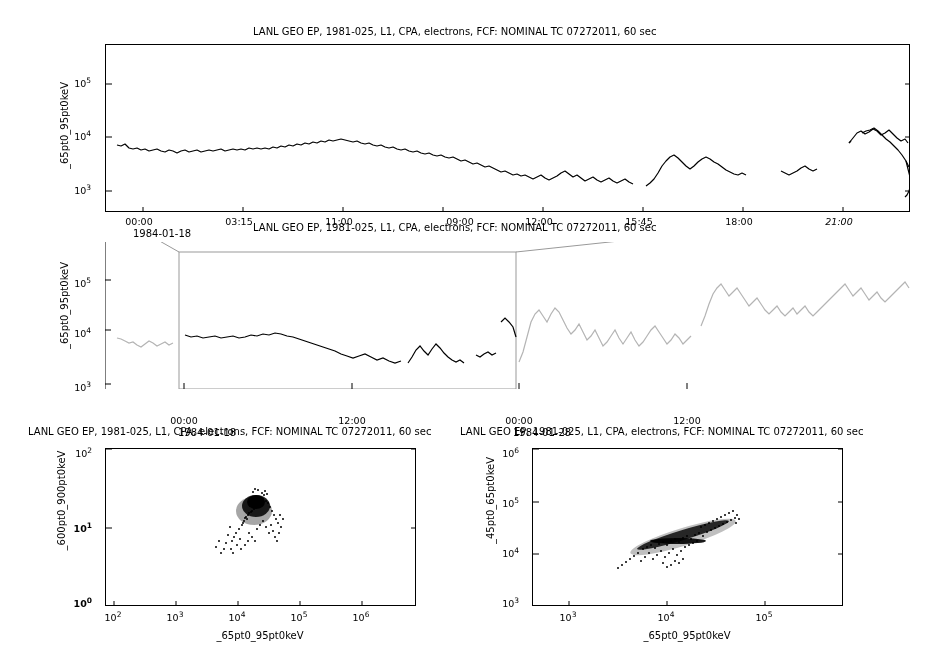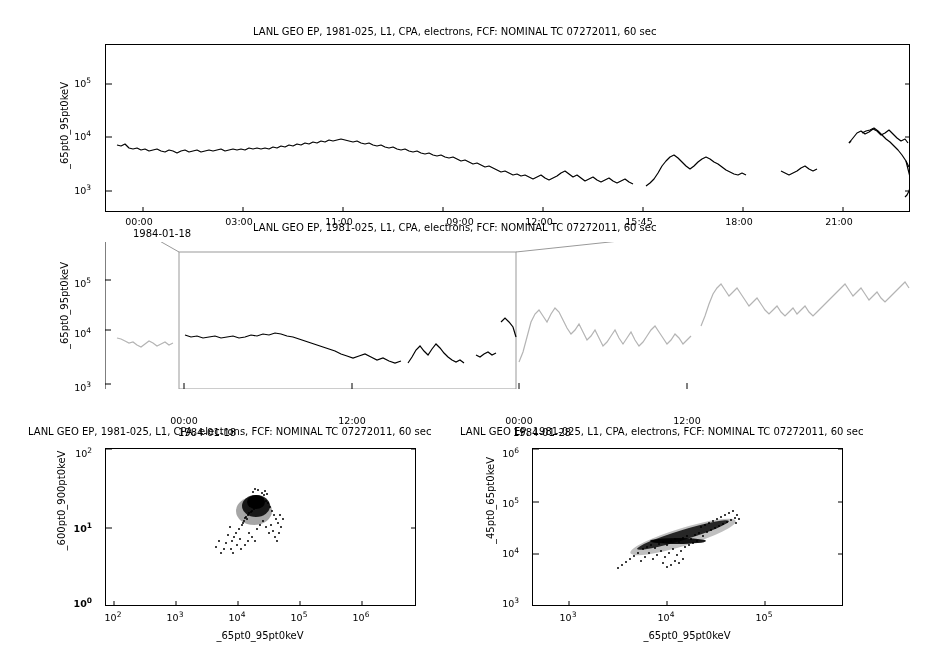--- a/index.html
+++ b/index.html
@@ -106,27 +106,27 @@
         <path d="M675,126 L679,128 L683,130 L687,128 L691,126 L695,123 L699,121 L703,124 L707,126 L711,124"></path>
         <path d="M743,98 L747,93 L751,88 L755,86 L759,89 L763,87 L767,84 L771,86 L775,90 L779,88 L783,85 L787,89 L791,93 L795,96 L799,94 L802,98"></path>
         <path d="M743,98 L745,96"></path>
         <path d="M756,88 L760,86 L764,85 L768,83 L772,86 L776,90 L780,94 L784,97 L788,101 L792,105 L796,110 L800,116 L803,122"></path>
         <path d="M800,116 L802,124 L804,132 L805,140 L803,146 L801,150 L799,152"></path>
       </g>
     </svg>
   </div>
 
   <div class="tick-label-x" style="left:119px; top:216px; width:40px;">00:00</div>
-  <div class="tick-label-x" style="left:219px; top:216px; width:40px;">03:00</div>
+  <div class="tick-label-x" style="left:219px; top:216px; width:40px;">03:15</div>
   <div class="tick-label-x" style="left:319px; top:216px; width:40px;">11:00</div>
   <div class="tick-label-x" style="left:440px; top:216px; width:40px;">09:00</div>
   <div class="tick-label-x" style="left:519px; top:216px; width:40px;">12:00</div>
   <div class="tick-label-x" style="left:619px; top:216px; width:40px;">15:45</div>
   <div class="tick-label-x" style="left:719px; top:216px; width:40px;">18:00</div>
-  <div class="tick-label-x" style="left:819px; top:216px; width:40px;">21:00</div>
+  <div class="tick-label-x" style="left:819px; top:216px; width:40px;font-style:italic;">21:00</div>
 
   <div class="datestamp" style="left:133px; top:228px;">1984-01-18</div>
 </div>
 
 <div class="panel">
   <div class="plot-title" style="left:253px; top:222px; width:420px;">LANL GEO EP, 1981-025, L1, CPA, electrons, FCF: NOMINAL TC 07272011, 60 sec</div>
 
   <div class="ylabel" style="left:-6px; top:300px; width:140px; text-align:center; transform:rotate(-90deg);">_65pt0_95pt0keV</div>
 
   <div class="tick-label-y" style="left:61px; top:380px; width:30px;">10<span class="sup">3</span></div>

